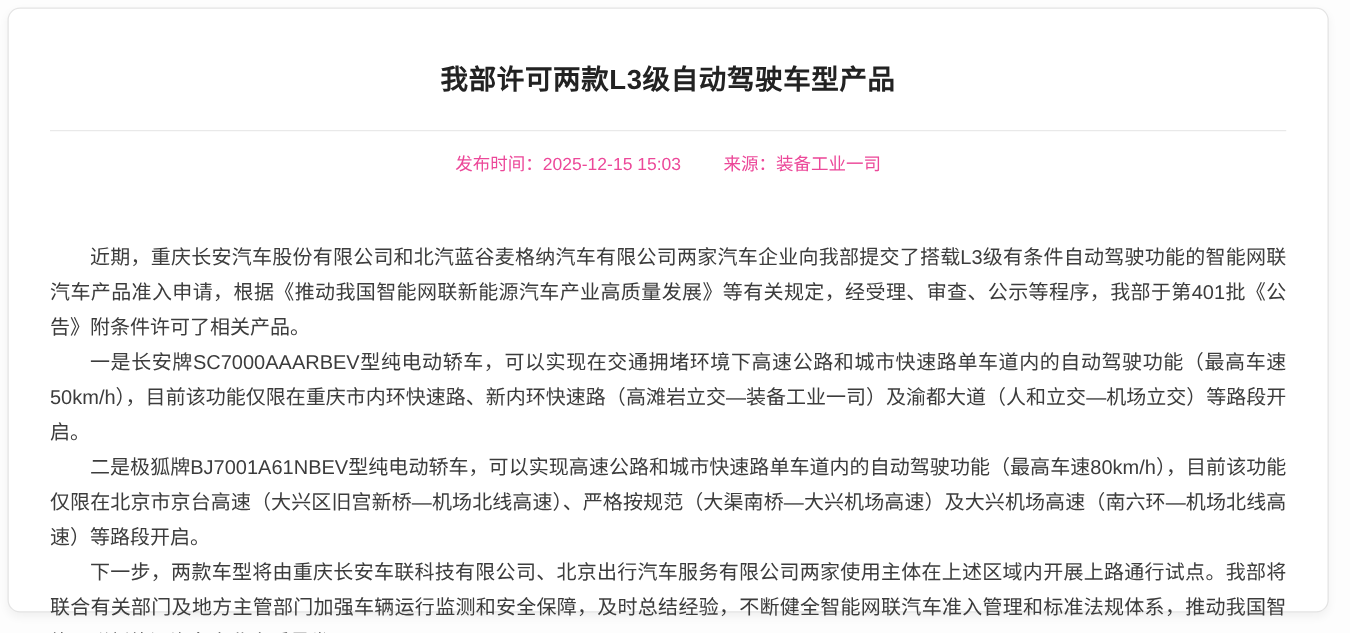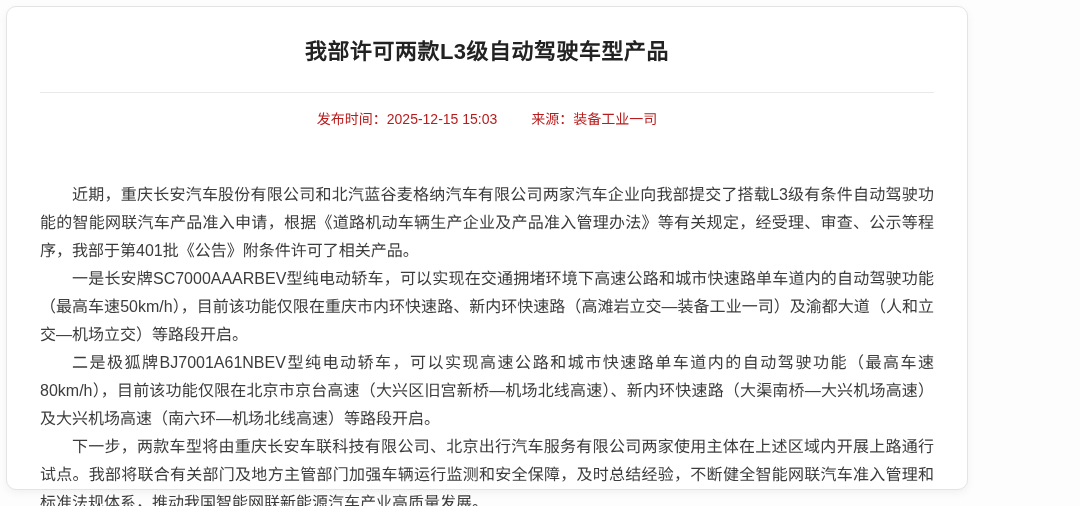--- a/index.html
+++ b/index.html
@@ -9,48 +9,48 @@
     width: 1080px;
     height: 506px;
     background: #fdfdfd;
     font-family: "Liberation Sans", "DejaVu Sans", sans-serif;
     overflow: hidden;
   }
   .card {
     position: absolute;
     left: 6px;
     top: 6px;
-    width: 962px;
+    width: 1057px;
     height: 484px;
     background: #ffffff;
     border: 1px solid #e4e4e4;
     border-radius: 10px;
     box-shadow: 0 3px 8px rgba(0,0,0,0.05);
-    padding: 0 33px;
+    padding: 12px 33px;
   }
   .title {
     margin: 0;
     padding-top: 31px;
     text-align: center;
     font-size: 22px;
     line-height: 27px;
     font-weight: 700;
     color: #222222;
     letter-spacing: 0.5px;
   }
   .divider {
     height: 1px;
     background: #e9e9e9;
     margin-top: 27px;
   }
   .meta {
     margin-top: 16px;
     text-align: center;
     font-size: 14px;
-    color: #b91c1c;
+    color: #ec4899;
     line-height: 20px;
   }
   .meta .source-group {
     margin-left: 30px;
   }
   .article {
     margin-top: 52px;
     font-size: 16px;
     line-height: 28px;
     color: #3c3c3c;
@@ -68,18 +68,18 @@
   <h1 class="title">我部许可两款L3级自动驾驶车型产品</h1>
 
   <div class="divider"></div>
 
   <div class="meta">
     <span class="publish-group"><span>发布时间：</span><span>2025-12-15 15:03</span></span>
     <span class="source-group"><span>来源：</span><span>装备工业一司</span></span>
   </div>
 
   <div class="article">
-    <p>近期，重庆长安汽车股份有限公司和北汽蓝谷麦格纳汽车有限公司两家汽车企业向我部提交了搭载L3级有条件自动驾驶功能的智能网联汽车产品准入申请，根据《道路机动车辆生产企业及产品准入管理办法》等有关规定，经受理、审查、公示等程序，我部于第401批《公告》附条件许可了相关产品。</p>
+    <p>近期，重庆长安汽车股份有限公司和北汽蓝谷麦格纳汽车有限公司两家汽车企业向我部提交了搭载L3级有条件自动驾驶功能的智能网联汽车产品准入申请，根据《推动我国智能网联新能源汽车产业高质量发展》等有关规定，经受理、审查、公示等程序，我部于第401批《公告》附条件许可了相关产品。</p>
     <p>一是长安牌SC7000AAARBEV型纯电动轿车，可以实现在交通拥堵环境下高速公路和城市快速路单车道内的自动驾驶功能（最高车速50km/h），目前该功能仅限在重庆市内环快速路、新内环快速路（高滩岩立交—装备工业一司）及渝都大道（人和立交—机场立交）等路段开启。</p>
-    <p>二是极狐牌BJ7001A61NBEV型纯电动轿车，可以实现高速公路和城市快速路单车道内的自动驾驶功能（最高车速80km/h），目前该功能仅限在北京市京台高速（大兴区旧宫新桥—机场北线高速）、新内环快速路（大渠南桥—大兴机场高速）及大兴机场高速（南六环—机场北线高速）等路段开启。</p>
+    <p>二是极狐牌BJ7001A61NBEV型纯电动轿车，可以实现高速公路和城市快速路单车道内的自动驾驶功能（最高车速80km/h），目前该功能仅限在北京市京台高速（大兴区旧宫新桥—机场北线高速）、严格按规范（大渠南桥—大兴机场高速）及大兴机场高速（南六环—机场北线高速）等路段开启。</p>
     <p>下一步，两款车型将由重庆长安车联科技有限公司、北京出行汽车服务有限公司两家使用主体在上述区域内开展上路通行试点。我部将联合有关部门及地方主管部门加强车辆运行监测和安全保障，及时总结经验，不断健全智能网联汽车准入管理和标准法规体系，推动我国智能网联新能源汽车产业高质量发展。</p>
   </div>
 </div>
 
 </body></html>

